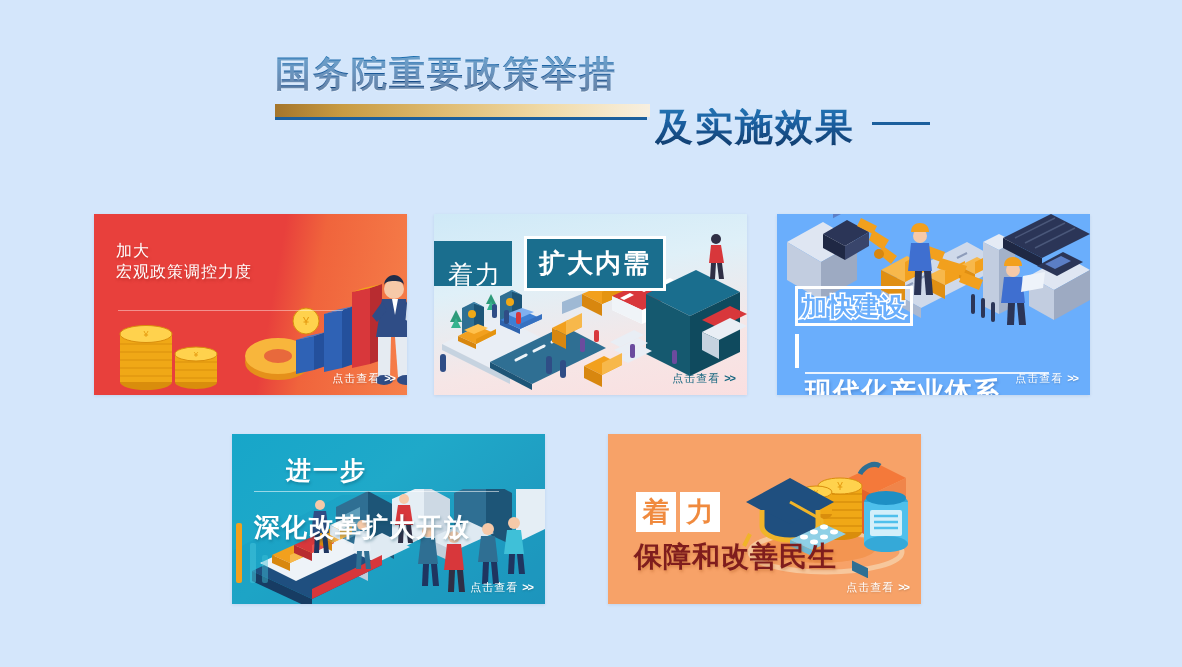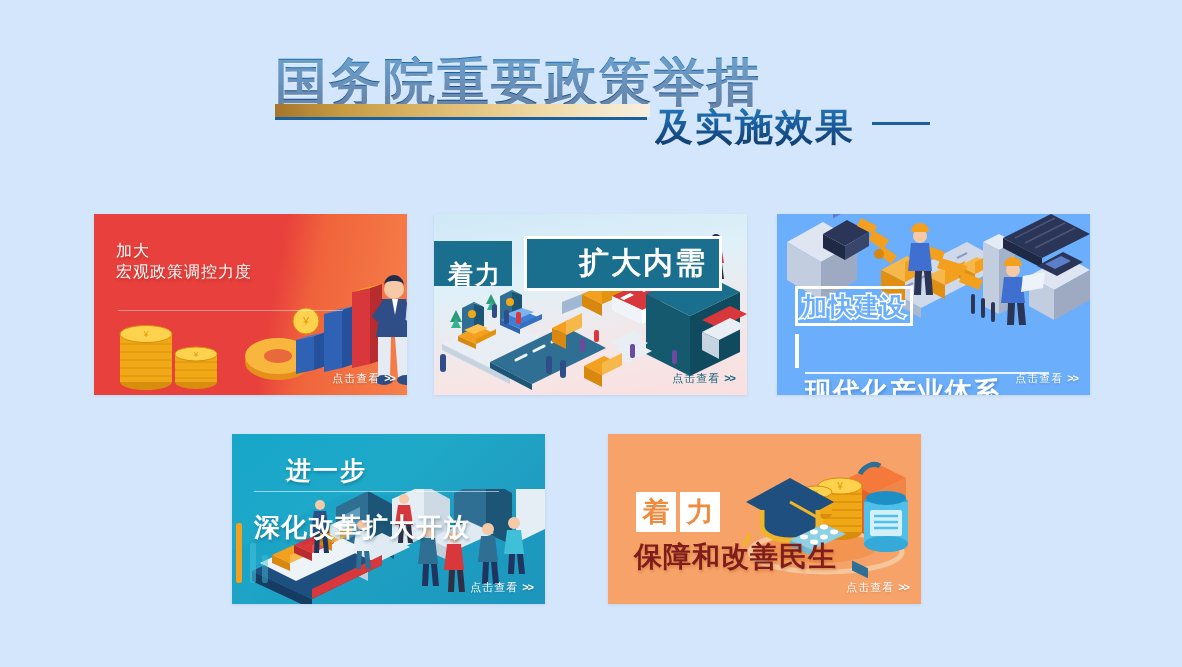--- a/index.html
+++ b/index.html
@@ -9,21 +9,21 @@
     font-family:"Liberation Sans","DejaVu Sans",sans-serif;
     position:relative;
   }
 
   
   .header { position:absolute; left:0; top:0; width:1182px; height:180px; }
 
   .title-line1 {
     position:absolute; left:275px; top:56px;
     font-family:"Liberation Serif","DejaVu Serif",serif;
-    font-weight:700; font-size:52px; letter-spacing:2px;
+    font-weight:700; font-size:36px; letter-spacing:2px;
     background:linear-gradient(180deg,#1d6fb0 0%,#1a5d9e 38%,#174e8b 62%,#123f74 100%);
     -webkit-background-clip:text; background-clip:text; color:transparent;
     white-space:nowrap; line-height:1.05;
     text-shadow:0 1px 0 rgba(255,255,255,.35);
   }
   .gold-bar {
     position:absolute; left:275px; top:104px; width:375px; height:13px;
     background:linear-gradient(90deg,#a4752b 0%,#c89b42 18%,#e0bd74 46%,#f0daa7 72%,#f6ead1 92%,#f7efe0 100%);
   }
   .blue-rule-1 {
@@ -67,25 +67,25 @@
 
   
   .coinstack { position:absolute; }
   .person { position:absolute; }
 
   
   #card2 { left:434px; top:214px; width:313px; height:181px;
            background:linear-gradient(170deg,#cfe9f7 0%,#dff0f8 35%,#f6e6e6 72%,#fadfe0 100%); }
   #card2 .c2-block { position:absolute; left:0px; top:27px; height:45px;
            background:#1a6e8e; display:flex; align-items:center; padding:0 10px 0 14px; }
-  #card2 .c2-zhuli { color:#fff; font-weight:700; font-size:25px; letter-spacing:2px;margin-top:21px; }
+  #card2 .c2-zhuli { color:#fff; font-weight:400; font-size:25px; letter-spacing:2px;margin-top:21px; }
   #card2 .c2-box { position:absolute; left:90px; top:22px; height:55px;
            border:3px solid #ffffff; background:#1a6e8e; display:flex; align-items:center;
            padding:0 12px; }
-  #card2 .c2-kuoda { color:#fff; font-weight:700; font-size:30px; letter-spacing:2px;margin-left:40px; }
+  #card2 .c2-kuoda { color:#fff; font-weight:700; font-size:26px; letter-spacing:2px; }
   #card2 .cta { color:#15667f; text-shadow:none; }
 
   
   #card3 { left:777px; top:214px; width:313px; height:181px; background:#6aaefc; }
   #card3 .c3-box { position:absolute; left:18px; top:72px; height:40px;
            border:3px solid #ffffff; display:flex; align-items:center; padding:0 4px; }
   #card3 .c3-l1 { color:#6aaefc; font-weight:700; font-size:25px; letter-spacing:1px;
            -webkit-text-stroke:3px #ffffff; paint-order:stroke fill; }
   #card3 .c3-l2wrap { position:absolute; left:18px; top:118px; }
   #card3 .c3-lbar { position:absolute; left:0; top:2px; width:4px; height:34px; background:#fff; }

